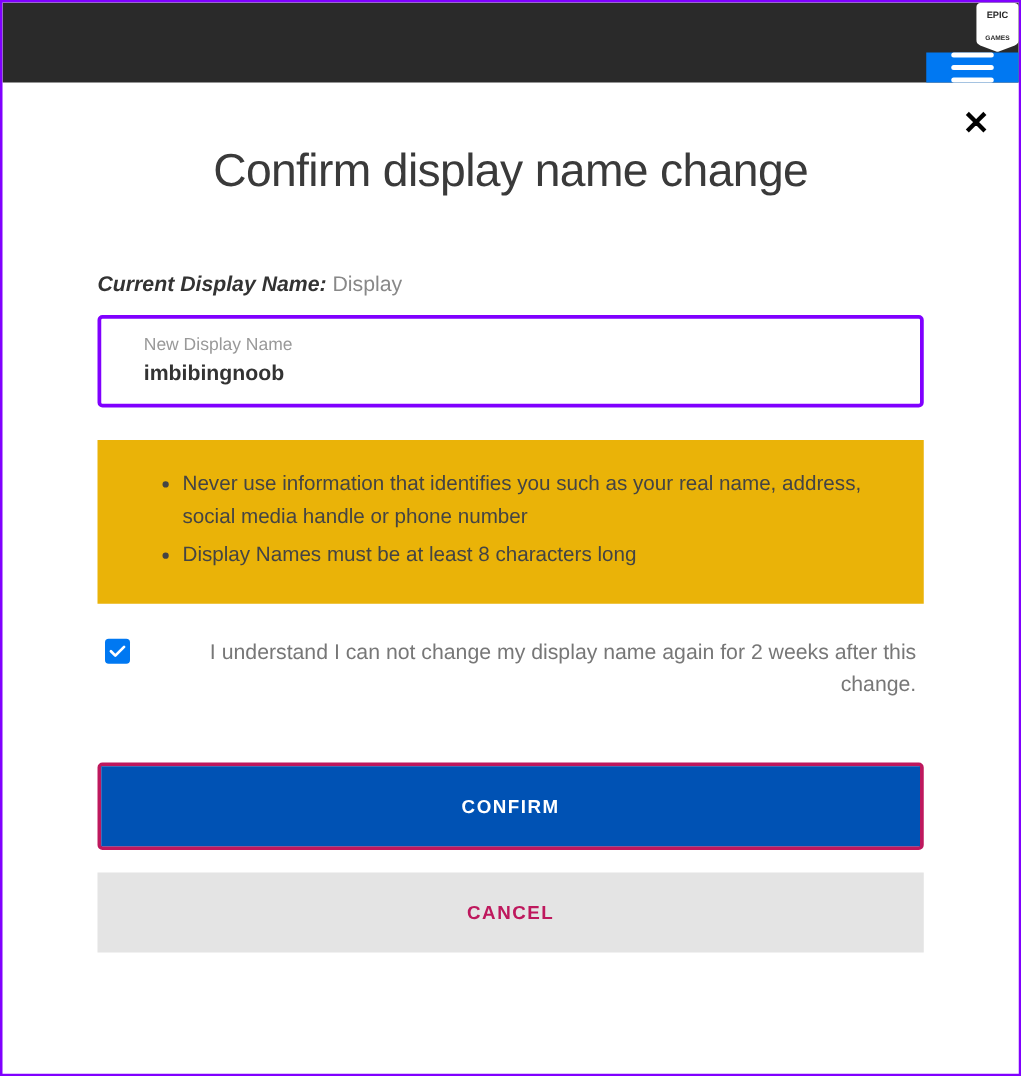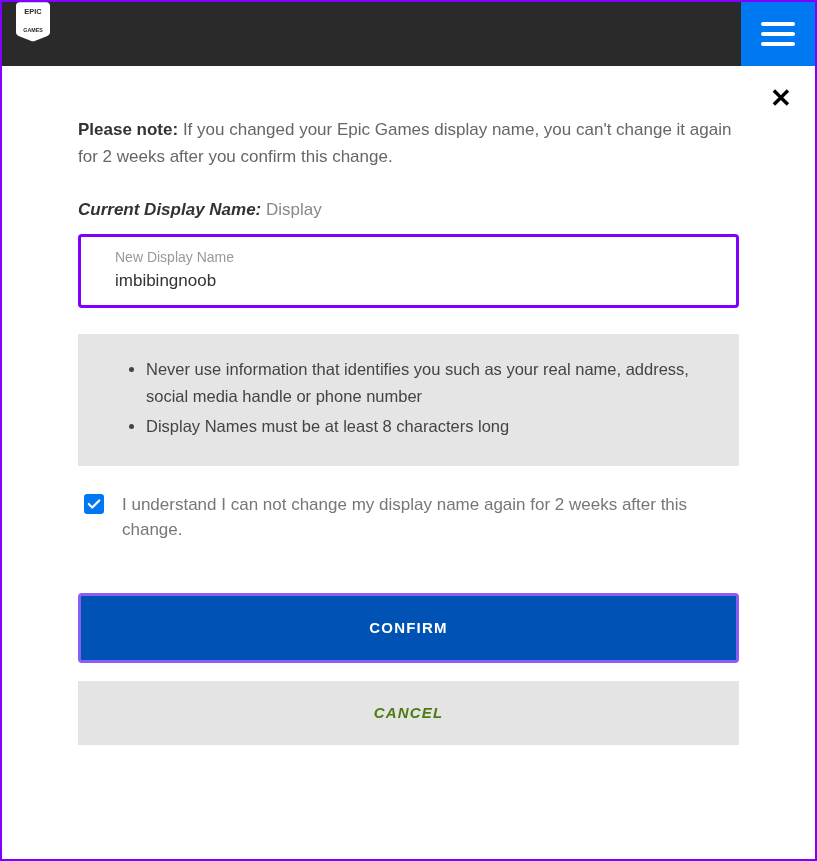--- a/index.html
+++ b/index.html
@@ -12,23 +12,24 @@
       width: 817px;
       height: 861px;
       border: 2px solid #8000ff;
       background: #fff;
       overflow: hidden;
     }
     .header-bar {
       background: #2a2a2a;
       height: 64px;
       display: flex;
-      align-items: flex-start;
+      align-items: flex-end;
       justify-content: space-between;
       padding-left: 14px;
+      flex-direction: column;
     }
     .logo {
       width: 34px;
       height: 40px;
       display: flex;
       align-items: center;
       justify-content: center;
     }
     .logo svg {
       width: 34px;
@@ -112,23 +113,24 @@
       margin-bottom: 6px;
       display: block;
     }
     .input-field {
       width: 100%;
       border: none;
       outline: none;
       font-size: 17px;
       color: #333;
       background: transparent;
+      font-weight: bold;
     }
     .rules-box {
-      background: #e5e5e5;
+      background: #eab308;
       padding: 22px 44px 22px 50px;
       margin-bottom: 26px;
     }
     .rules-box ul {
       list-style: disc;
       padding-left: 18px;
     }
     .rules-box li {
       font-size: 16.5px;
       color: #444;
@@ -155,48 +157,48 @@
       cursor: pointer;
     }
     .checkbox svg {
       width: 14px;
       height: 14px;
     }
     .checkbox-label {
       font-size: 17px;
       color: #777;
       line-height: 1.5;
+      text-align: right;
     }
     .btn {
       width: 100%;
       height: 64px;
       border: none;
       font-size: 15px;
       font-weight: 700;
       letter-spacing: 1.2px;
       cursor: pointer;
       display: flex;
       align-items: center;
       justify-content: center;
       margin-bottom: 18px;
     }
     .btn-confirm-wrap {
-      border: 3px solid #8b5cf6;
+      border: 3px solid #be185d;
       border-radius: 4px;
       margin-bottom: 18px;
     }
     .btn-confirm {
       background: #0052b4;
       color: #fff;
       margin-bottom: 0;
     }
     .btn-cancel {
       background: #e4e4e4;
-      color: #4d7c0f;
-      font-style: italic;
+      color: #be185d;
     }
   </style>
 </head>
 <body>
 
 <div class="header-bar">
   <div class="logo">
     <svg viewBox="0 0 32 37" fill="none">
       <path d="M3 0 H29 C30.5 0 32 1.5 32 3 V28 C32 30 31 31 29 32 L17 36.5 C16.5 36.8 15.5 36.8 15 36.5 L3 32 C1 31 0 30 0 28 V3 C0 1.5 1.5 0 3 0 Z" fill="#fff"></path>
       <text x="16" y="11" text-anchor="middle" font-size="7" font-weight="900" fill="#2a2a2a" font-family="Arial">EPIC</text>
@@ -210,25 +212,22 @@
       <div class="line"></div>
     </div>
   </div>
 </div>
 
 <div class="close-btn">
   <span>✕</span>
 </div>
 
 <div class="content">
-
-  <p class="note">
-    <strong>Please note:</strong>
-    <span>If you changed your Epic Games display name, you can't change it again for 2 weeks after you confirm this change.</span>
-  </p>
+  <h1 class="title">Confirm display name change</h1>
+
 
   <p class="current-name">
     <strong>Current Display Name:</strong>
     <span>Display</span>
   </p>
 
   <div class="input-wrap">
     <label class="input-label">New Display Name</label>
     <input class="input-field" type="text" value="imbibingnoob" style="">
   </div>

